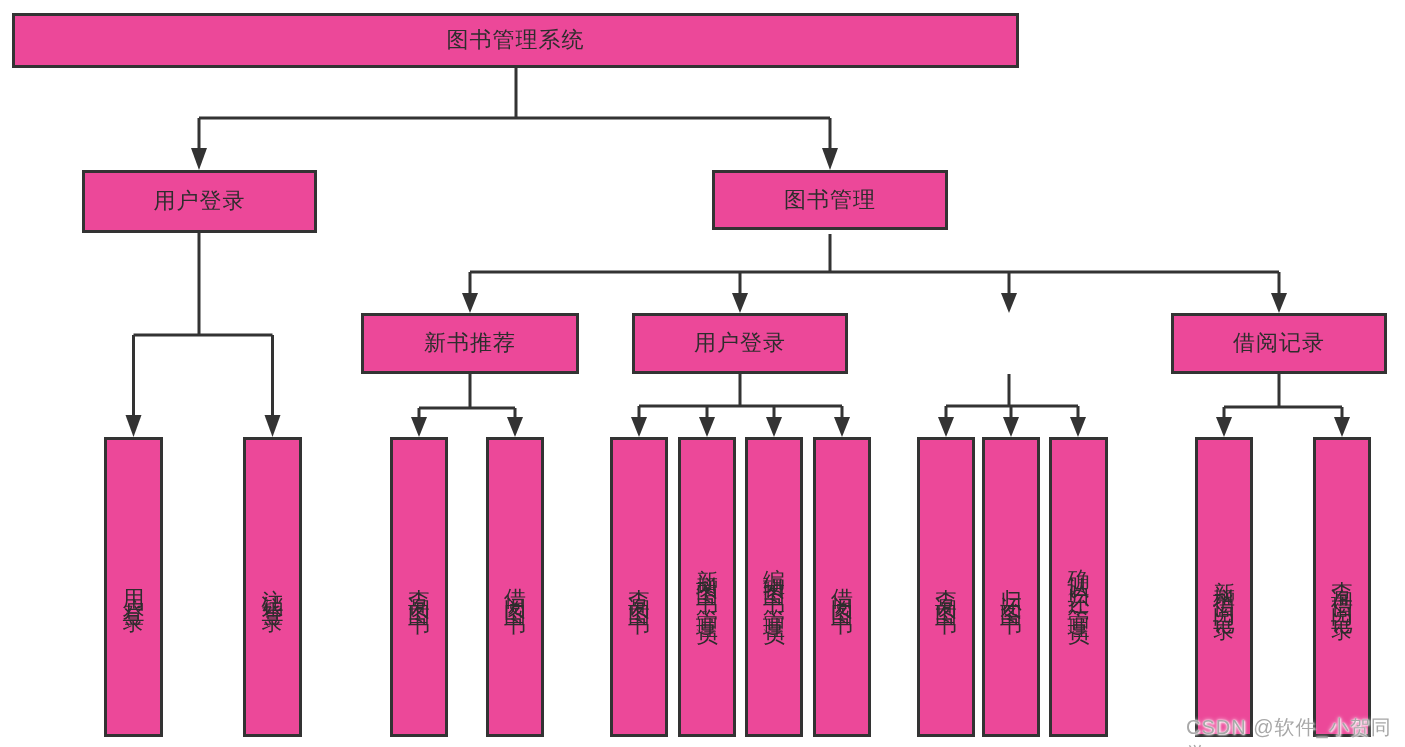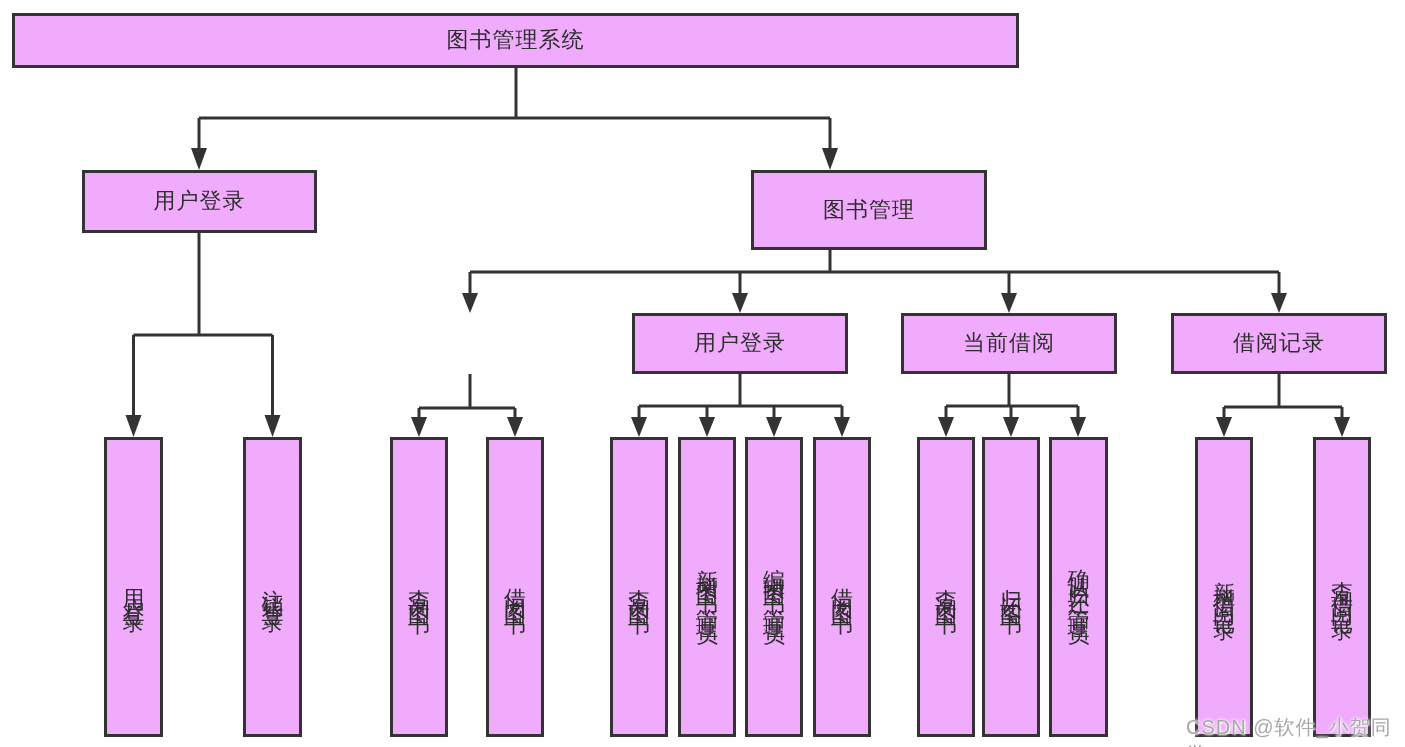--- a/index.html
+++ b/index.html
@@ -3,21 +3,21 @@
 <meta charset="utf-8">
 <style>
   html,body { margin:0; padding:0; background:#ffffff; }
   .stage {
     position:relative; width:1405px; height:747px; background:#ffffff;
     overflow:hidden;
     font-family:"Liberation Sans","DejaVu Sans",sans-serif;
   }
   .wires { position:absolute; left:0; top:0; width:1405px; height:747px; }
   .box {
-    position:absolute; box-sizing:border-box; background:#f0abfc;
+    position:absolute; box-sizing:border-box; background:#ec4899;
     border:3px solid #333333; color:#2d2d2d;
     display:flex; align-items:center; justify-content:center;
     font-size:22px; letter-spacing:1px; line-height:1.2;
     white-space:nowrap;
   }
   .box.v {
     writing-mode:vertical-rl; text-orientation:mixed;
     letter-spacing:8px; line-height:1; white-space:normal;
   }
   .watermark {
@@ -74,24 +74,24 @@
       <polygon points="1003,417 1019,417 1011,437"></polygon>
       <polygon points="1070,417 1086,417 1078,437"></polygon>
       <polygon points="1216,417 1232,417 1224,437"></polygon>
       <polygon points="1334,417 1350,417 1342,437"></polygon>
     </g>
   </svg>
 
   <div class="box" style="left:12px; top:13px; width:1007px; height:55px;">图书管理系统</div>
 
   <div class="box" style="left:82px; top:170px; width:235px; height:63px;">用户登录</div>
-  <div class="box" style="left:751px; top:170px; width:236px; height:80px;">图书管理</div>
+  <div class="box" style="left:712px; top:170px; width:236px; height:60px;">图书管理</div>
 
+  <div class="box" style="left:361px; top:313px; width:218px; height:61px;">新书推荐</div>
   <div class="box" style="left:632px; top:313px; width:216px; height:61px;">用户登录</div>
-  <div class="box" style="left:901px; top:313px; width:216px; height:61px;">当前借阅</div>
   <div class="box" style="left:1171px; top:313px; width:216px; height:61px;">借阅记录</div>
 
   <div class="box v" style="left:104px; top:437px; width:59px; height:300px;">用户登录</div>
   <div class="box v" style="left:243px; top:437px; width:59px; height:300px;">注销登录</div>
 
   <div class="box v" style="left:390px; top:437px; width:58px; height:300px;">查询图书</div>
   <div class="box v" style="left:486px; top:437px; width:58px; height:300px;">借阅图书</div>
 
   <div class="box v" style="left:610px; top:437px; width:58px; height:300px;">查询图书</div>
   <div class="box v" style="left:678px; top:437px; width:58px; height:300px;">新增图书（管理员）</div>

